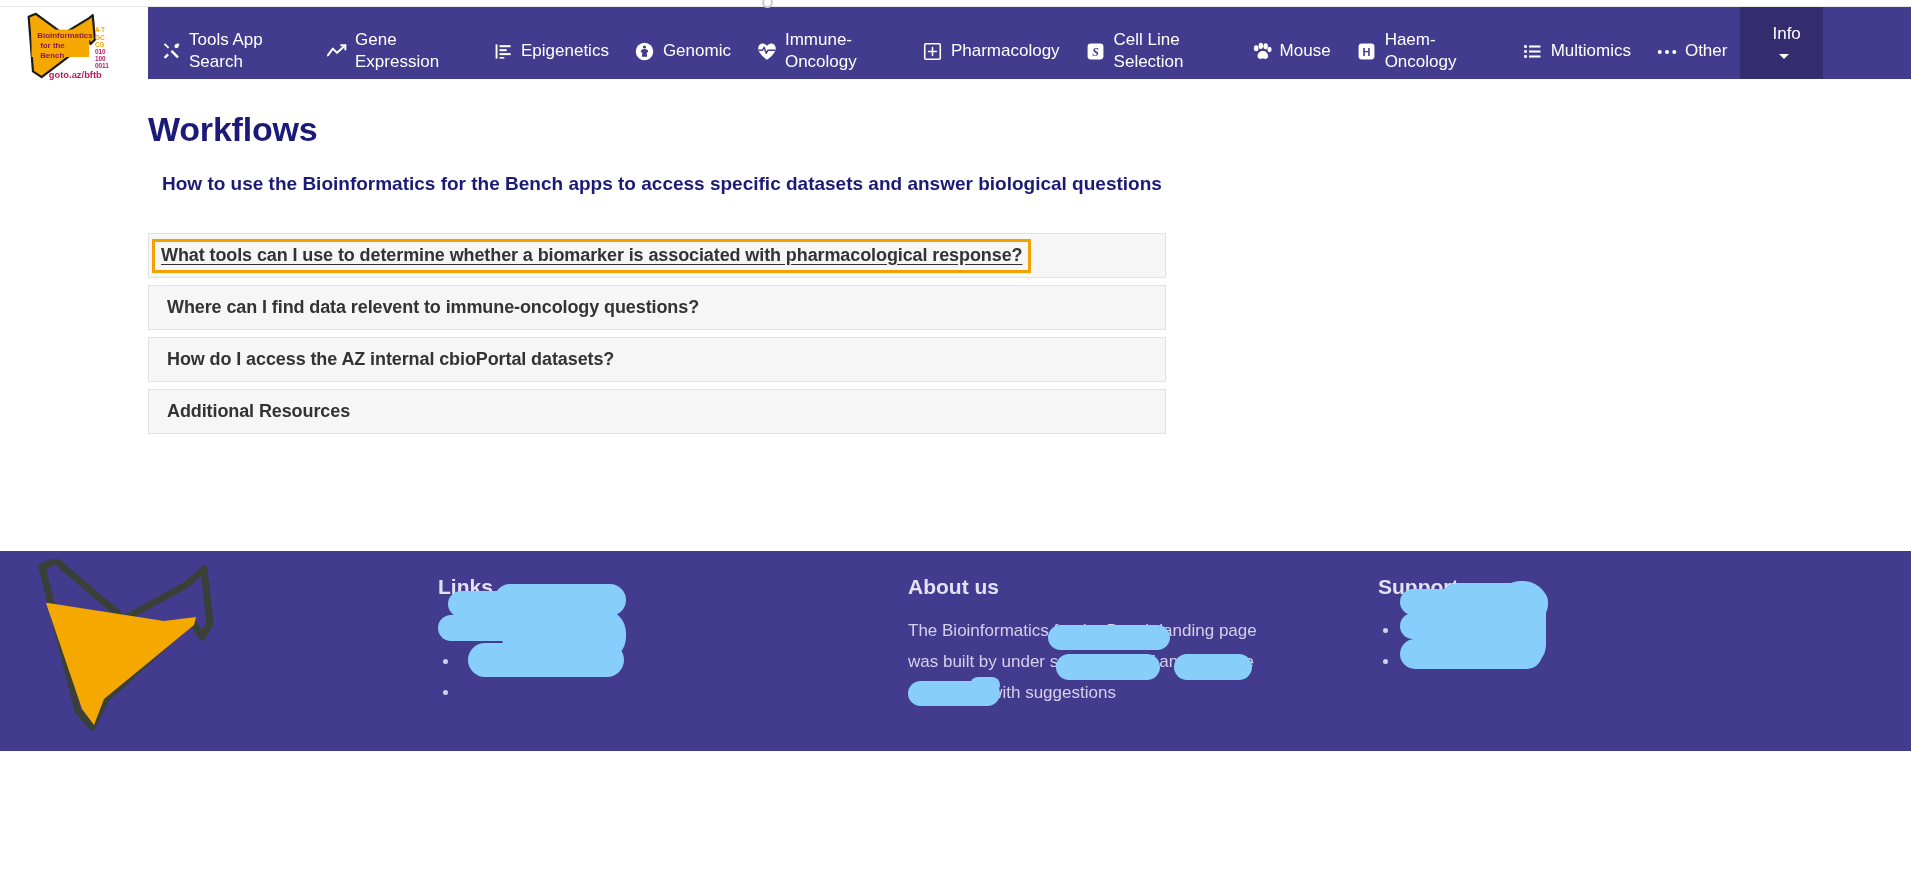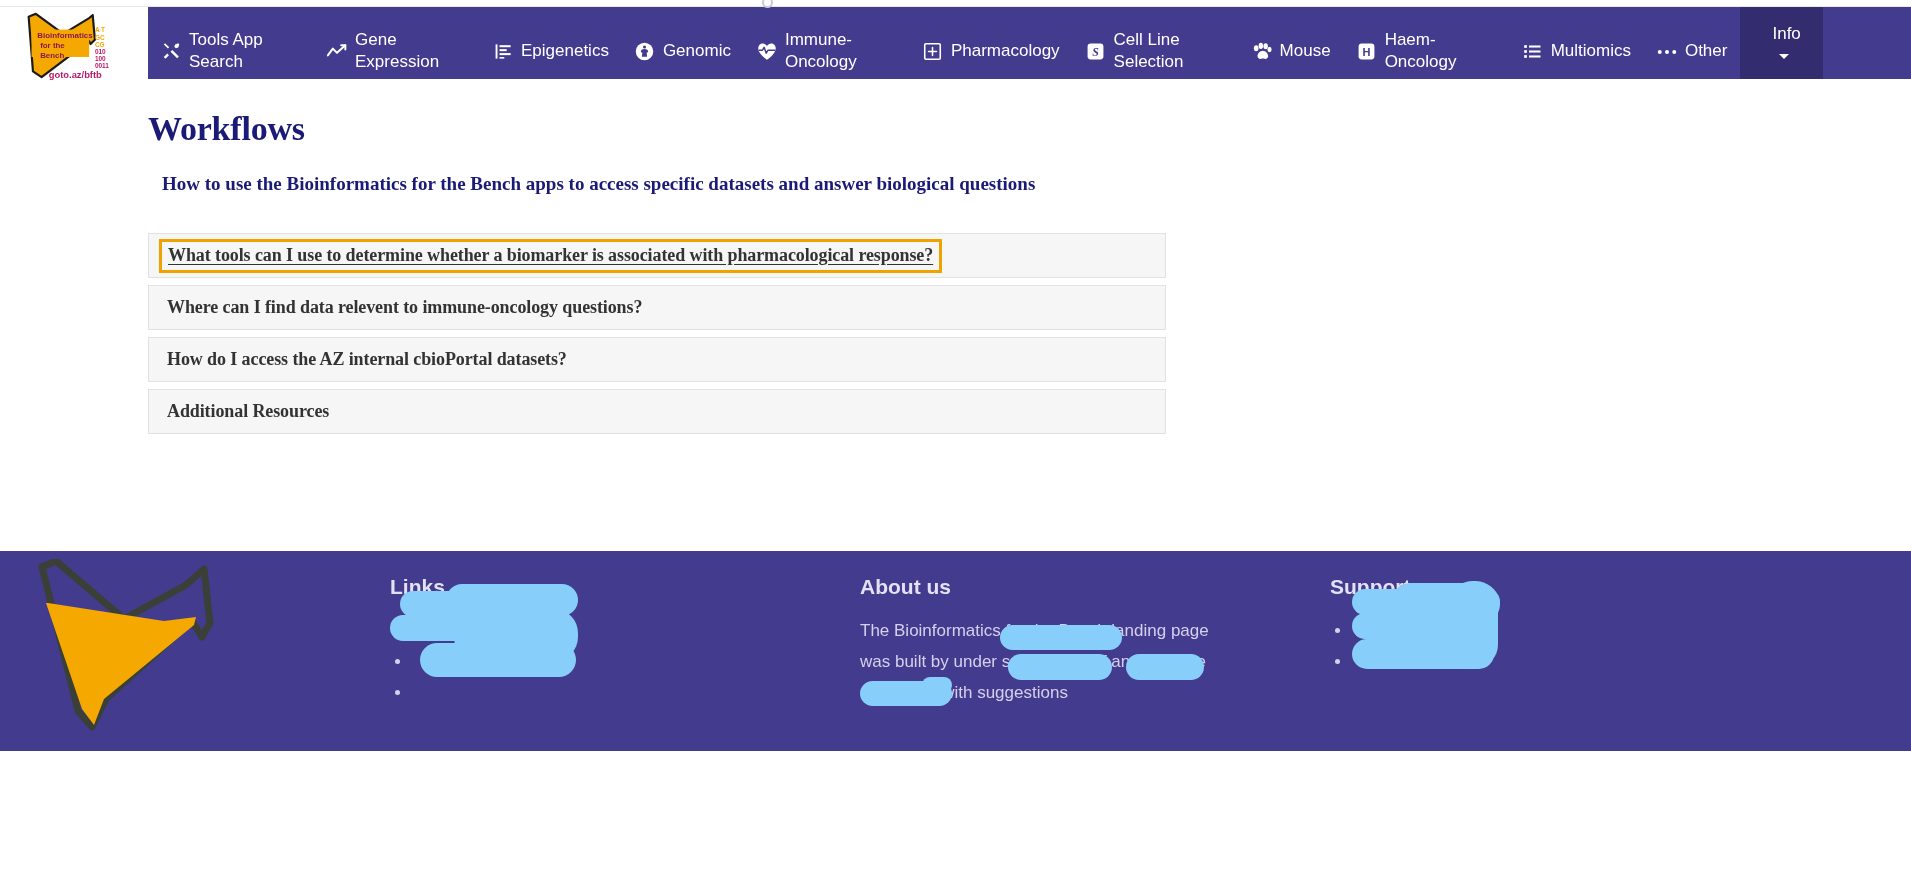--- a/index.html
+++ b/index.html
@@ -92,21 +92,20 @@
     border-top: 5px solid #ffffff;
     margin-left: 7px;
     margin-top: 9px;
   }
 
   
   .content {
     padding: 30px 0 0 0;
     background: #ffffff;
     height: 472px;
-    font-family: Liberation Serif, serif;
   }
   .container { margin-left: 148px; width: 1230px; }
 
   h1.page-title {
     color: #1b1b77;
     font-size: 34px;
     line-height: 40px;
     font-weight: bold;
     margin: 0 0 22px 0;
     letter-spacing: -0.2px;
@@ -130,21 +129,21 @@
     align-items: center;
     padding-left: 18px;
     cursor: pointer;
   }
   .acc-text {
     font-size: 18px;
     font-weight: bold;
     color: #333333;
     letter-spacing: -0.1px;
   }
-  .acc-item.focused { padding-left: 13px; }
+  .acc-item.focused { padding-left: 6px; }
   .acc-item.focused .acc-link {
     display: inline-block;
     outline: 3px solid #f0a300;
     padding: 3px 6px 4px 6px;
     color: #333333;
     font-size: 18px;
     font-weight: bold;
     text-decoration: underline;
     text-underline-offset: 3px;
     letter-spacing: -0.1px;
@@ -158,21 +157,21 @@
     display: flex;
   }
   .footer-logo-col {
     width: 390px;
     min-width: 390px;
     position: relative;
   }
   .footer-logo { position: absolute; left: 34px; top: 8px; }
 
   .footer-col { padding-top: 24px; color: #d8d4ef; }
-  .footer-col.links-col   { width: 470px; position: relative; }
+  .footer-col.links-col   { width: 470px; position: relative; margin-left: 48px; }
   .footer-col.about-col   { width: 470px; position: relative; }
   .footer-col.support-col { width: 440px; position: relative; }
 
   .footer-head {
     font-size: 21px;
     font-weight: bold;
     color: #e4e1f4;
     margin: 0 0 16px 0;
   }
   .footer-body {

